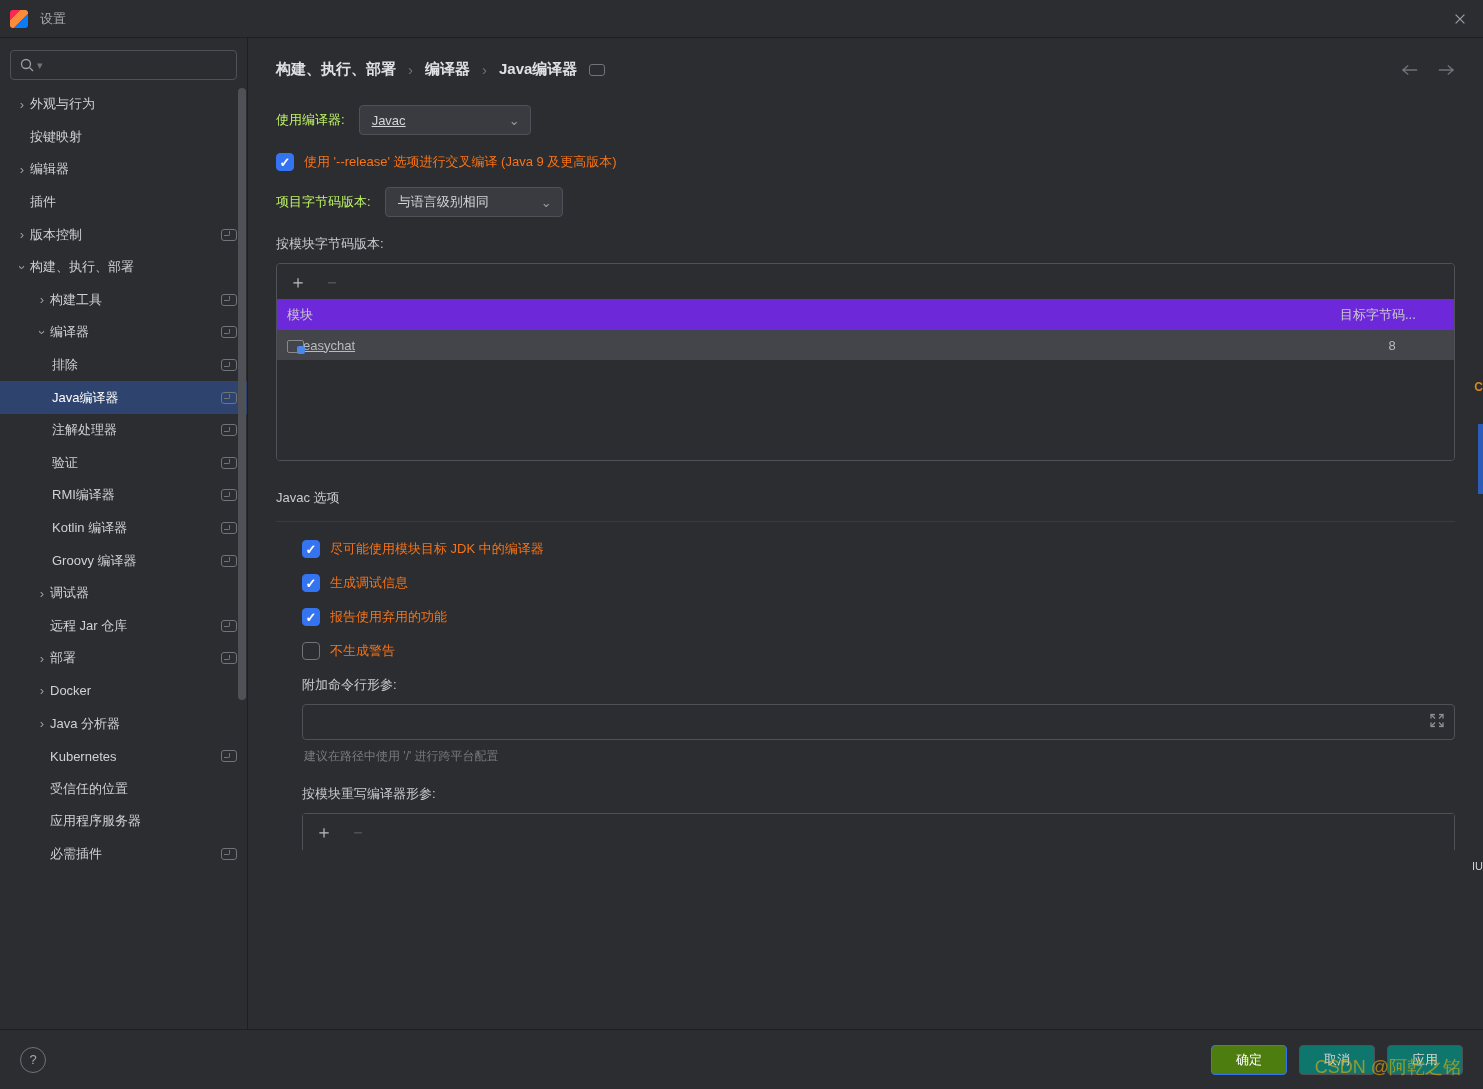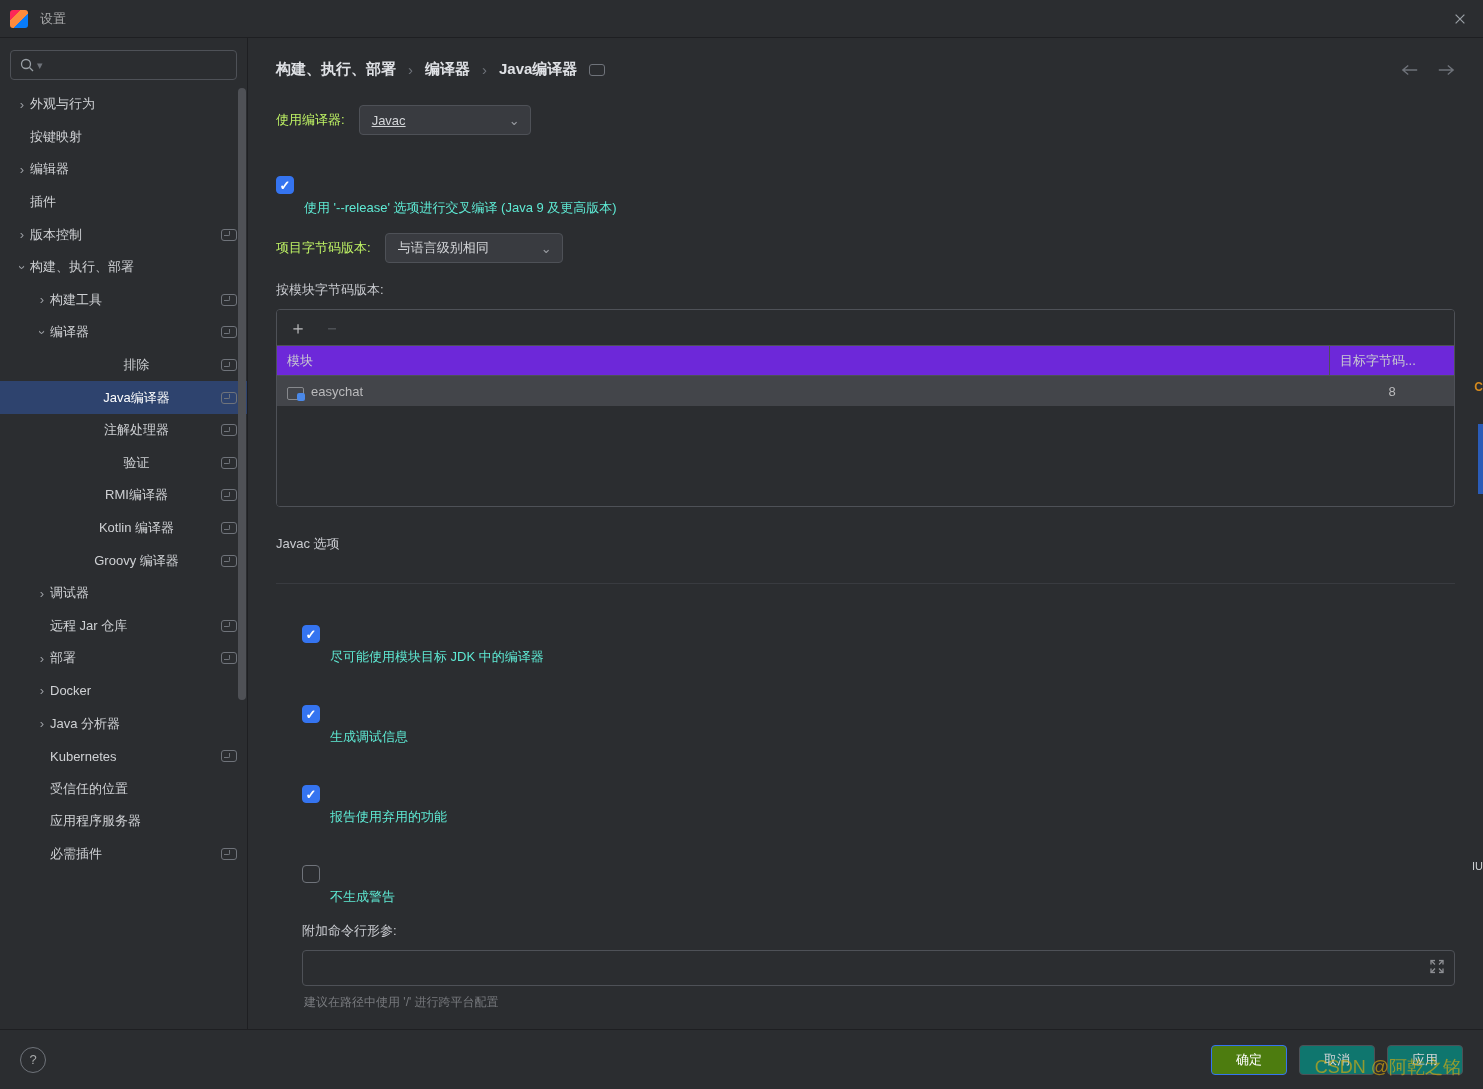--- a/index.html
+++ b/index.html
@@ -93,21 +93,21 @@
       content: "";
       position: absolute;
       left: 2px; top: 1.5px;
       width: 5px; height: 4px;
       border: 1px solid #6f737a;
       border-top: none; border-left: none;
       border-radius: 0 0 2px 0;
     }
     .depth-0 { padding-left: 14px; }
     .depth-1 { padding-left: 34px; }
-    .depth-2 { padding-left: 36px; text-align: center; }
+    .depth-2 { padding-left: 36px; }
     .content {
       flex: 1;
       padding: 22px 28px 10px 28px;
       overflow-y: auto;
       position: relative;
     }
     .breadcrumb-row {
       display: flex; align-items: center; gap: 14px;
       margin-bottom: 26px;
     }
@@ -141,21 +141,21 @@
       width: 18px; height: 18px;
       border: 1px solid #6f737a;
       border-radius: 4px;
       display: flex; align-items: center; justify-content: center;
       background: #2b2d30;
     }
     .checkbox.checked { background: #3574f0; border-color: #3574f0; }
     .checkbox.checked::after {
       content: "✓"; color: #fff; font-size: 13px; font-weight: bold;
     }
-    .checkbox-label { color: #5eead4; margin-top: 46px; }
+    .checkbox-label { color: #f97316; }
     .section-label { color: #c9cbd0; margin-bottom: 10px; display: block; }
     .table-container {
       border: 1px solid #4e5157;
       border-radius: 4px;
       overflow: hidden;
       margin-bottom: 28px;
     }
     .table-toolbar {
       height: 36px;
       background: #2b2d30;
@@ -183,21 +183,21 @@
     }
     .th:last-child { border-right: none; }
     .th.col-module { flex: 1; }
     .th.col-target { width: 124px; text-align: left; }
     .table-body { min-height: 130px; background: #2b2d30; }
     .tr {
       display: flex; height: 30px; align-items: center;
       background: #43454a;
     }
     .td { padding: 0 10px; }
-    .td.col-module { flex: 1; display: flex; align-items: flex-end; gap: 8px; }
+    .td.col-module { flex: 1; display: flex; align-items: center; gap: 0; text-decoration: underline; }
     .td.col-target { width: 124px; text-align: center; }
     .folder-icon {
       width: 16px; height: 13px;
       position: relative;
     }
     .folder-icon::before {
       content: "";
       position: absolute;
       width: 15px; height: 11px;
       border: 1.3px solid #87898d;
@@ -206,21 +206,21 @@
     }
     .folder-icon::after {
       content: "";
       position: absolute;
       width: 8px; height: 8px;
       background: #4a88e8;
       border-radius: 2px;
       right: -2px; bottom: -2px;
     }
     .section-divider { border-bottom: 1px solid #393b40; margin: 2px 0 18px 0; }
-    .section-title { color: #c9cbd0; margin-bottom: 30px; font-size: 13px;}
+    .section-title { color: #c9cbd0; margin-bottom: 14px; font-size: 13px;}
     .javac-section .checkbox-row { margin-left: 26px; margin-bottom: 16px; }
     .textarea-field {
       background: #2b2d30;
       border: 1px solid #4e5157;
       border-radius: 4px;
       height: 36px;
       position: relative;
       margin-bottom: 8px;
     }
     .expand-icon {

